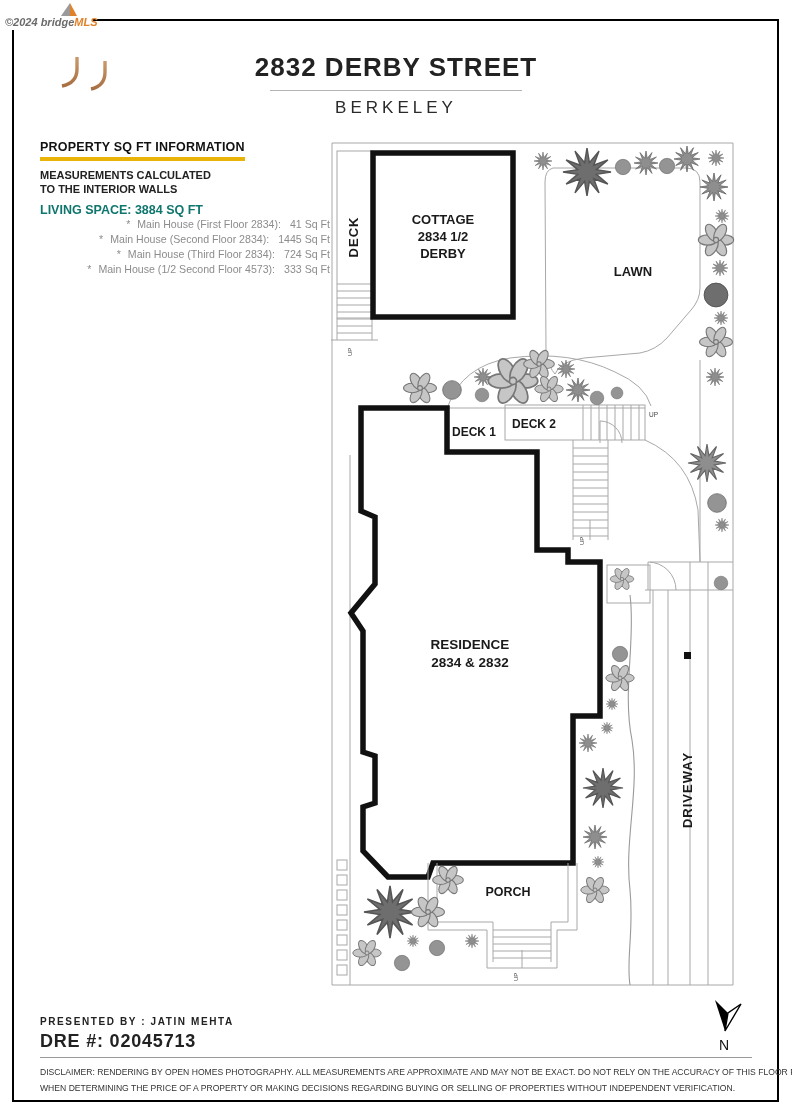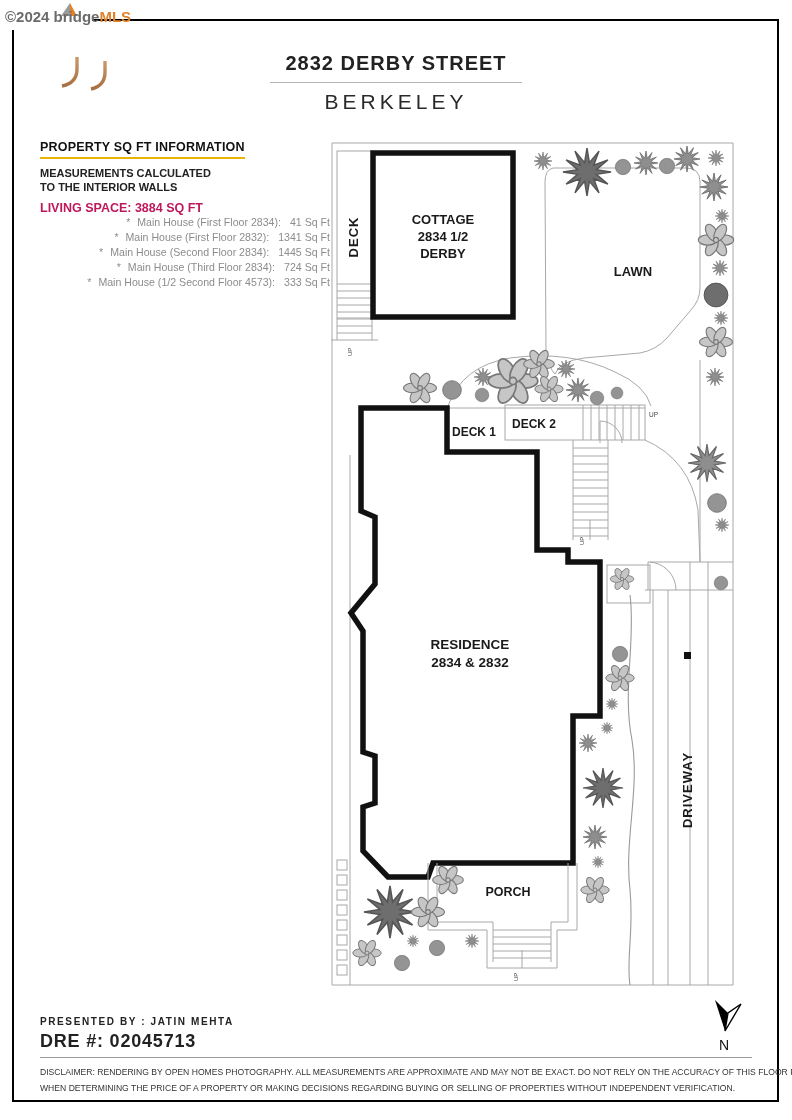--- a/index.html
+++ b/index.html
@@ -1,32 +1,32 @@
 <!DOCTYPE html>
 <html><head>
 <meta charset="utf-8">
 <style>
   html,body{margin:0;padding:0;background:#e8e8e8;}
   .page{position:relative;width:792px;height:1120px;background:#fff;overflow:hidden;
         font-family:"Liberation Sans",sans-serif;color:#1c1c1c;}
   .frame{position:absolute;left:12px;top:19px;width:763px;height:1079px;border:2px solid #000;}
   .mls-badge{position:absolute;left:0;top:0;width:92px;height:30px;background:#fff;z-index:5;}
-  .mls-badge .txt{position:absolute;left:5px;top:8px;font-size:15px;font-weight:600;color:#6b6b6b;white-space:nowrap;}
+  .mls-badge .txt{position:absolute;left:5px;top:16px;font-size:11px;font-weight:600;color:#6b6b6b;white-space:nowrap;font-style:italic;}
   .mls-badge .mls{color:#e0822a;font-weight:700;}
   .mls-tri{position:absolute;left:60px;top:2px;}
   .kh-logo{position:absolute;left:50px;top:52px;}
   .title-block{position:absolute;left:0;top:52px;width:792px;text-align:center;}
-  .title{font-size:20px;font-weight:bold;letter-spacing:1px;color:#222;}
+  .title{font-size:26px;font-weight:bold;letter-spacing:1px;color:#222;}
   .title-rule{width:252px;height:1px;background:#b5b5b5;margin:7px auto 7px auto;}
-  .subtitle{font-size:21px;font-weight:400;letter-spacing:4px;color:#2a2a2a;}
+  .subtitle{font-size:17px;font-weight:400;letter-spacing:4px;color:#2a2a2a;}
   .info{position:absolute;left:40px;top:137px;width:290px;}
   .info-heading{display:inline-block;font-size:12.5px;font-weight:bold;color:#111;
-                border-bottom:2px solid #eab308;padding-bottom:3px;letter-spacing:0.2px;}
+                border-bottom:4px solid #eab308;padding-bottom:3px;letter-spacing:0.2px;}
   .info-note{margin-top:7px;font-size:11px;font-weight:600;color:#222;line-height:1.3;}
-  .info-living{margin-top:6px;font-size:12.5px;font-weight:bold;color:#be185d;}
+  .info-living{margin-top:6px;font-size:12.5px;font-weight:bold;color:#0f766e;}
   .info-items{text-align:right;}
   .info-item{font-size:10.6px;color:#8c8c8c;line-height:1.42;padding-left:8px;}
   .info-item .star{margin-right:7px;}
   .info-item .val{margin-left:9px;}
   .plan{position:absolute;left:325px;top:138px;}
   .plan text{font-family:"Liberation Sans",sans-serif;}
   .lbl{font-weight:bold;fill:#1a1a1a;}
   .thin{stroke:#a8a8a8;stroke-width:1;fill:none;}
   .thin2{stroke:#9a9a9a;stroke-width:1.1;fill:none;}
   .wall{stroke:#111;stroke-width:5.5;fill:#fff;stroke-linejoin:miter;}
@@ -82,21 +82,20 @@
 
   <div class="info">
     <div class="info-heading">PROPERTY SQ FT INFORMATION</div>
     <div class="info-note">
       <div>MEASUREMENTS CALCULATED</div>
       <div>TO THE INTERIOR WALLS</div>
     </div>
     <div class="info-living">LIVING SPACE: 3884 SQ FT</div>
     <div class="info-items">
       <div class="info-item"><span class="star">*</span><span>Main House (First Floor 2834):</span><span class="val">41 Sq Ft</span></div>
-      <div class="info-item"><span class="star">*</span><span>Main House (First Floor 2832):</span><span class="val">1341 Sq Ft</span></div>
       <div class="info-item"><span class="star">*</span><span>Main House (Second Floor 2834):</span><span class="val">1445 Sq Ft</span></div>
       <div class="info-item"><span class="star">*</span><span>Main House (Third Floor 2834):</span><span class="val">724 Sq Ft</span></div>
       <div class="info-item"><span class="star">*</span><span>Main House (1/2 Second Floor 4573):</span><span class="val">333 Sq Ft</span></div>
     </div>
   </div>
 
   <svg class="plan" width="460" height="857" viewBox="325 138 460 857">
     <defs>
       <g id="sym-star">
         <polygon points="10,0 3.9,1 8.7,5 2.8,2.8 5,8.7 1,3.9 0,10 -1,3.9 -5,8.7 -2.8,2.8 -8.7,5 -3.9,1 -10,0 -3.9,-1 -8.7,-5 -2.8,-2.8 -5,-8.7 -1,-3.9 0,-10 1,-3.9 5,-8.7 2.8,-2.8 8.7,-5 3.9,-1"></polygon>

